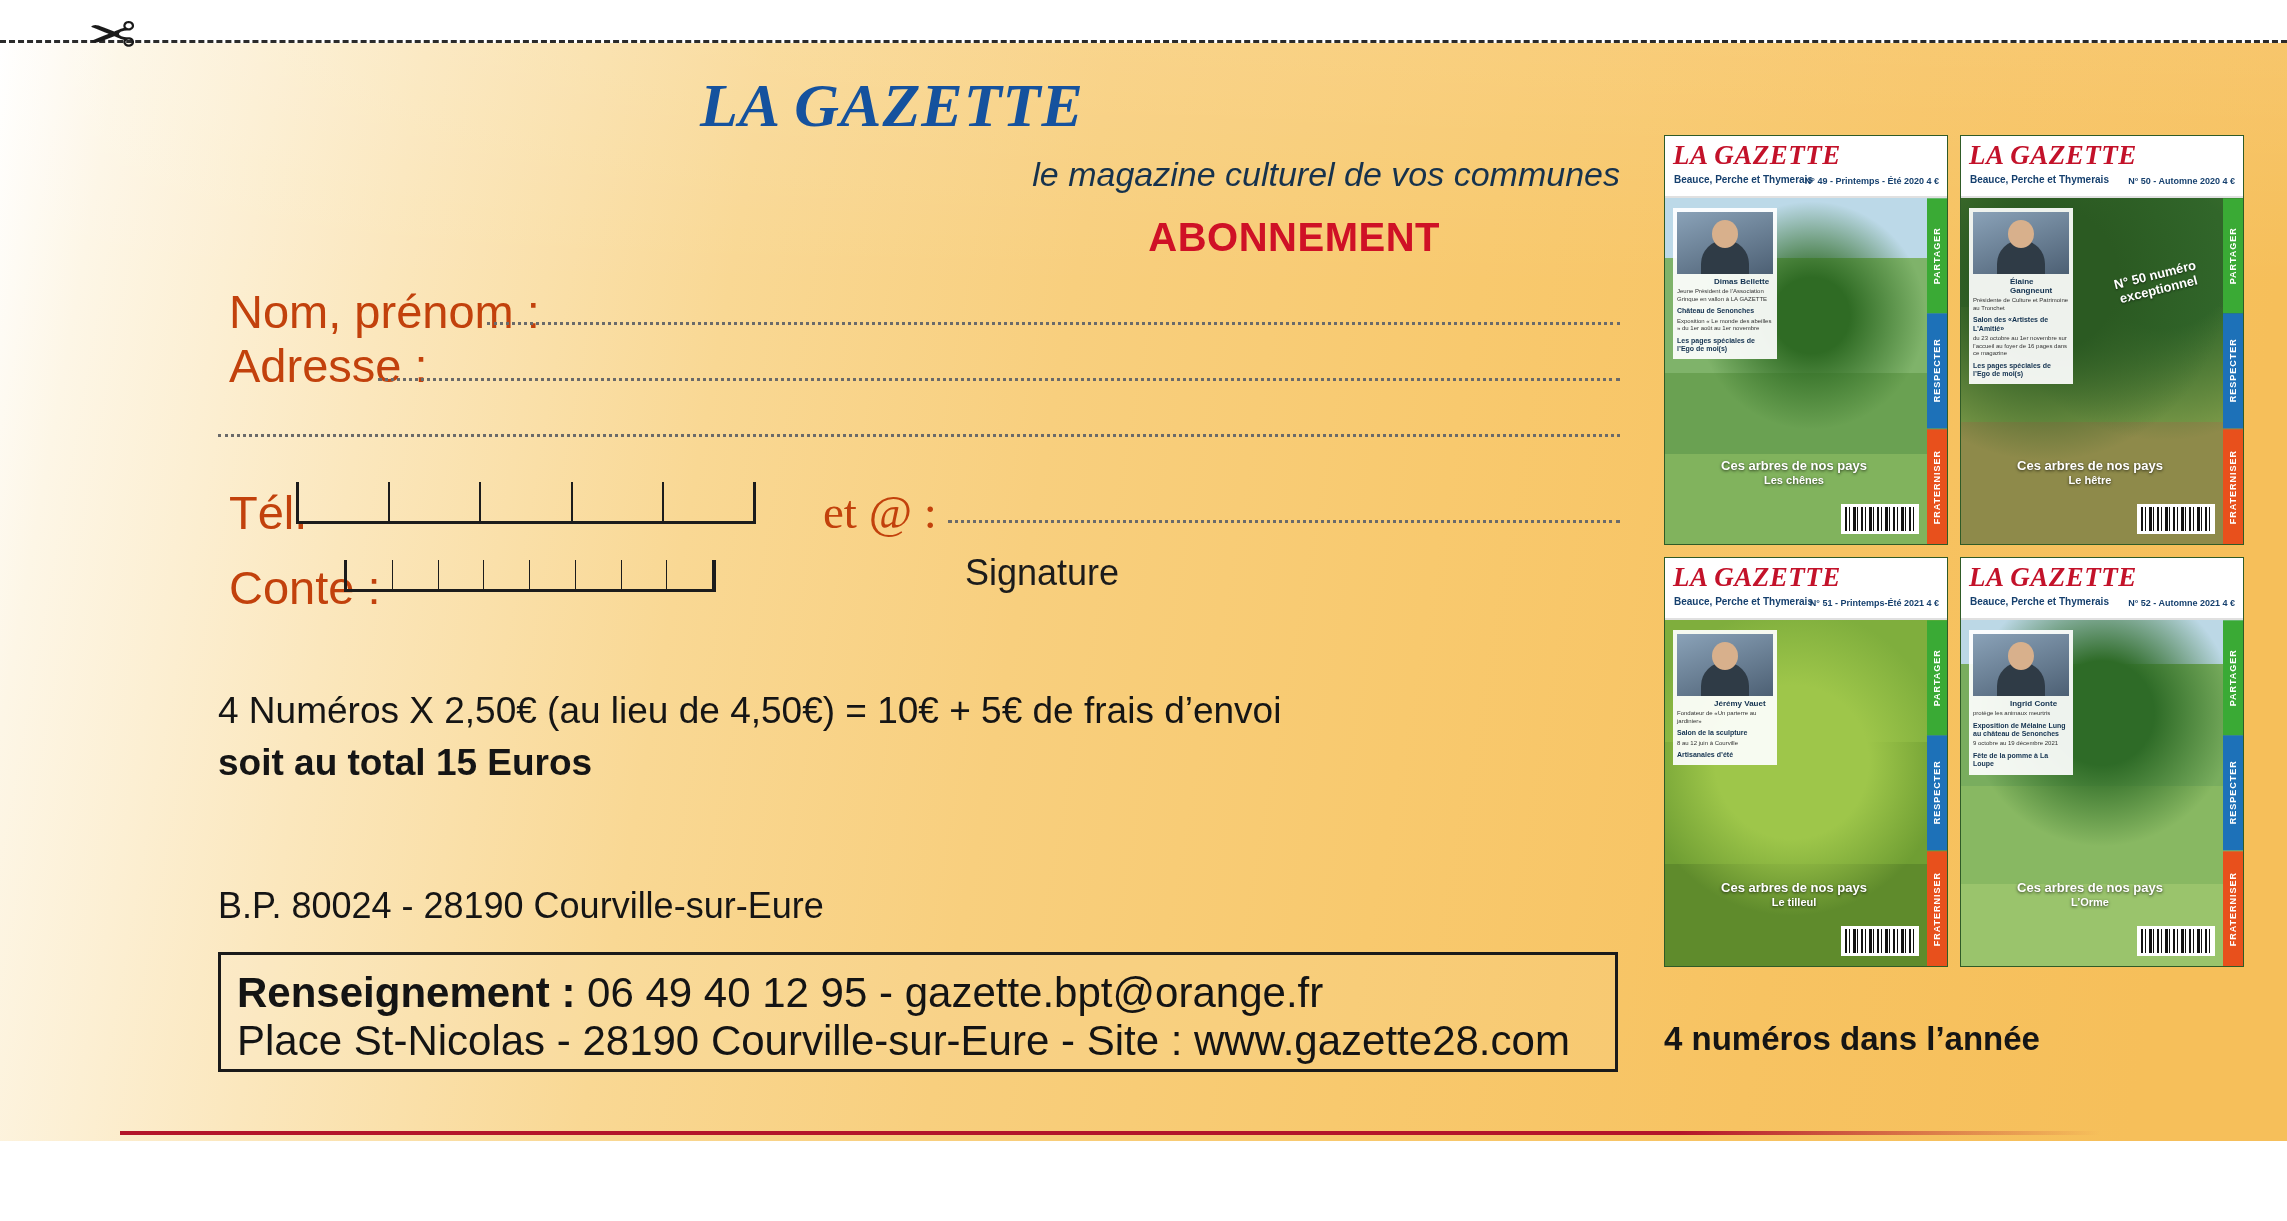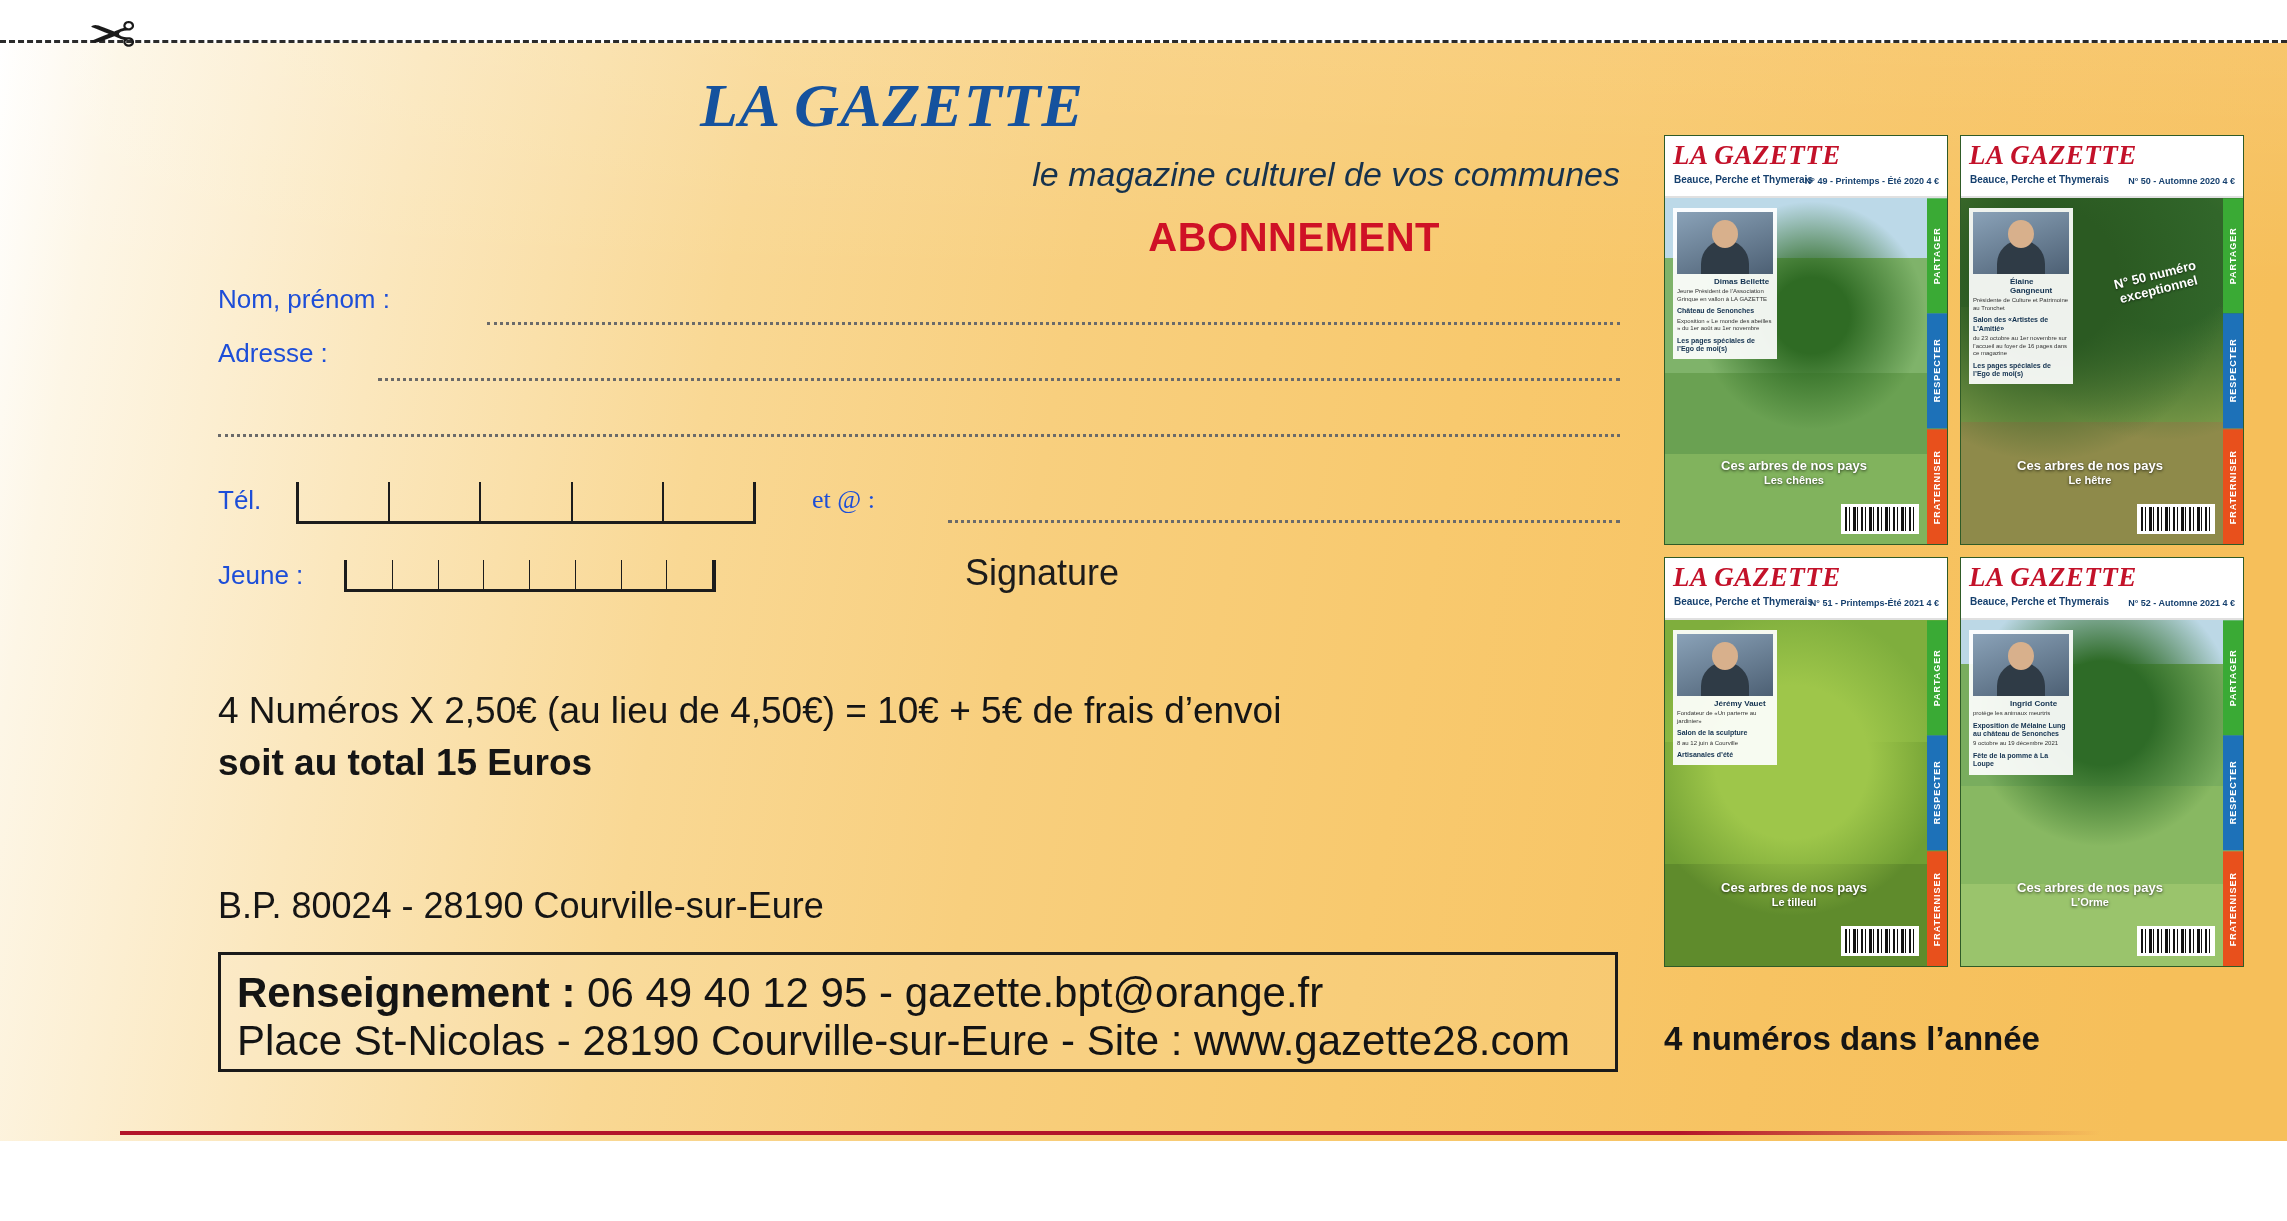--- a/index.html
+++ b/index.html
@@ -113,23 +113,24 @@
     text-align: right;
     font-weight: 700;
     font-size: 40px;
     letter-spacing: 0.5px;
     color: #cf1126;
   }
 
   
   .form-label {
     position: absolute;
-    font-size: 26px;
-    color: #1d4ed8;
-    white-space: nowrap;
+    font-size: 47px;
+    color: #c2410c;
+    white-space: nowrap;
+    margin-left: 11px;
   }
   .dots {
     position: absolute;
     border-bottom: 3px dotted #6a6a6a;
     height: 0;
   }
 
   
   .comb {
     position: absolute;
@@ -436,21 +437,21 @@
     <div class="cell"></div>
       <div class="cell"></div>
       <div class="cell"></div>
       <div class="cell"></div>
       <div class="cell"></div>
   </div>
 
   <div class="form-label" style="left:812px; top:485px;font-family:Liberation Serif, serif;">et @ :</div>
   <div class="dots" style="left:948px; top:520px; width:672px;"></div>
 
-  <div class="form-label" style="left:218px; top:560px;">Jeune :</div>
+  <div class="form-label" style="left:218px; top:560px;">Conte :</div>
   <div class="comb small" style="left:344px; top:560px; width:372px; height:32px;">
     <div class="cell"></div>
       <div class="cell"></div>
       <div class="cell"></div>
       <div class="cell"></div>
     <div class="cell"></div>
       <div class="cell"></div>
       <div class="cell"></div>
       <div class="cell"></div>
   </div>

